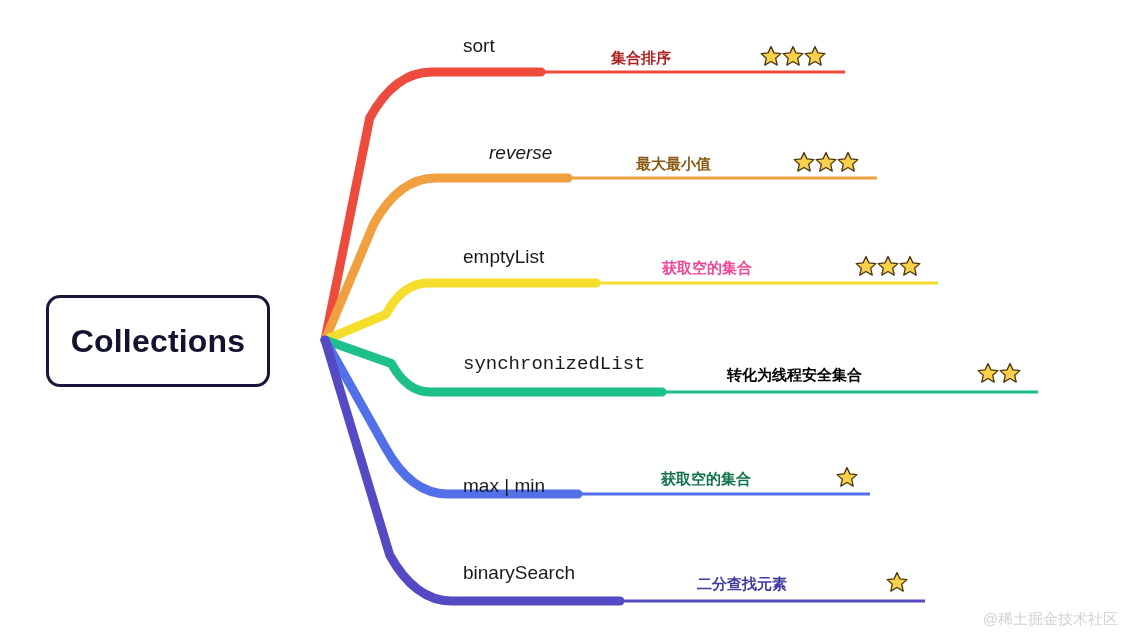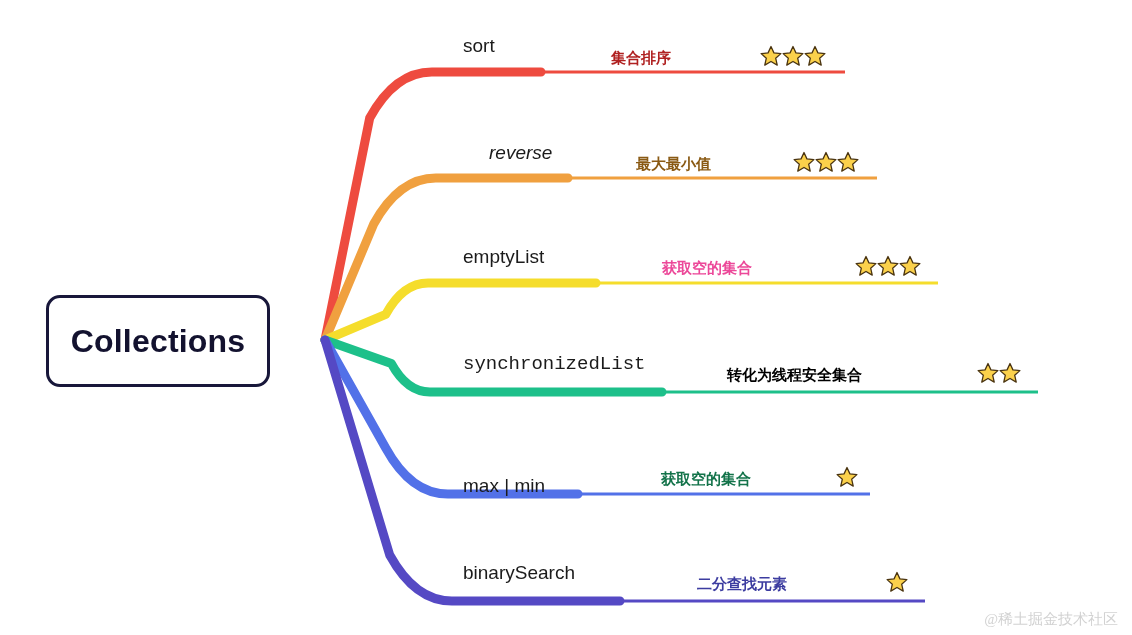--- a/index.html
+++ b/index.html
@@ -74,21 +74,21 @@
     height: 22px;
     vertical-align: middle;
   }
   
   #watermark {
     position: absolute;
     right: 14px;
     bottom: 6px;
     font-size: 15px;
     color: #d2d2d2;
-    font-family: Liberation Serif, serif;
+    font-family: Liberation Sans, sans-serif;
     white-space: nowrap;
   }
 </style>
 </head>
 <body>
 
 <div id="canvas">
 
   <svg id="branch-svg" viewBox="0 0 1132 635" xmlns="http://www.w3.org/2000/svg">
       <path d="M 325 340 L 369.7 118 Q 395 72 431.8 72 L 541 72" fill="none" stroke="#ee4b3f" stroke-width="9" stroke-linecap="round" stroke-linejoin="round"></path>

